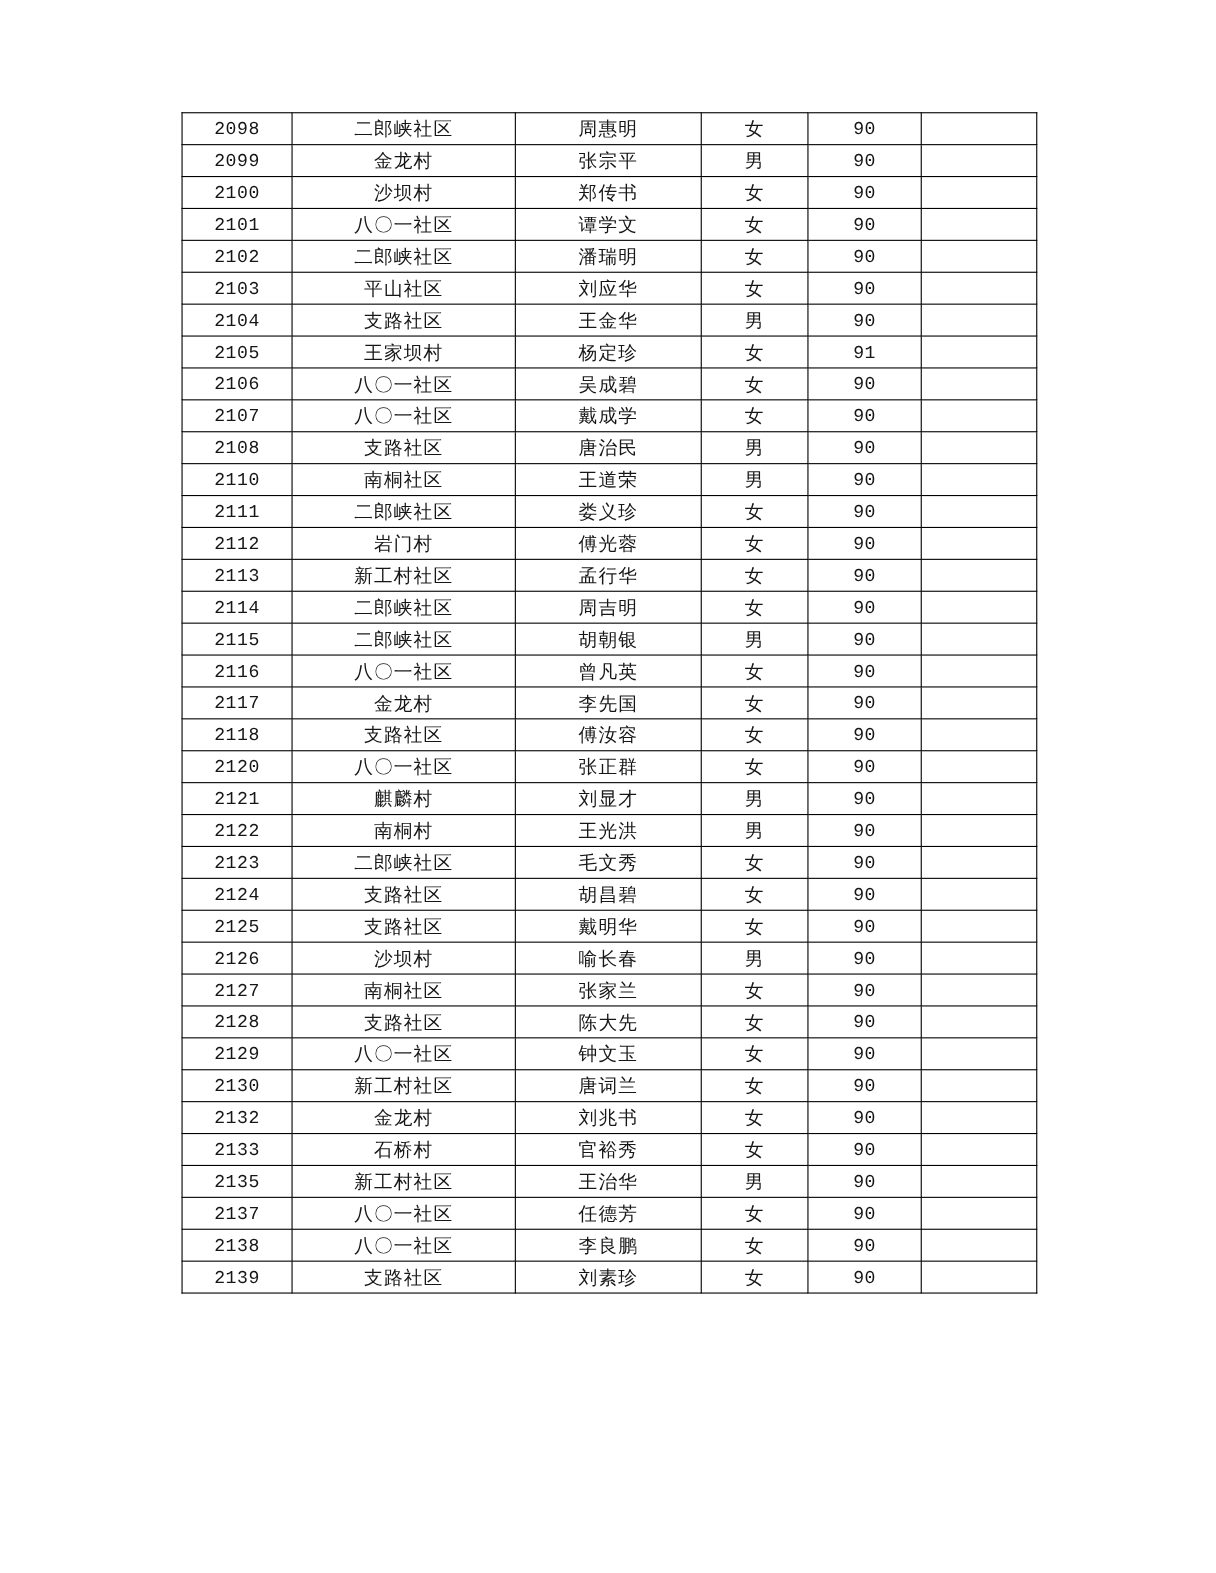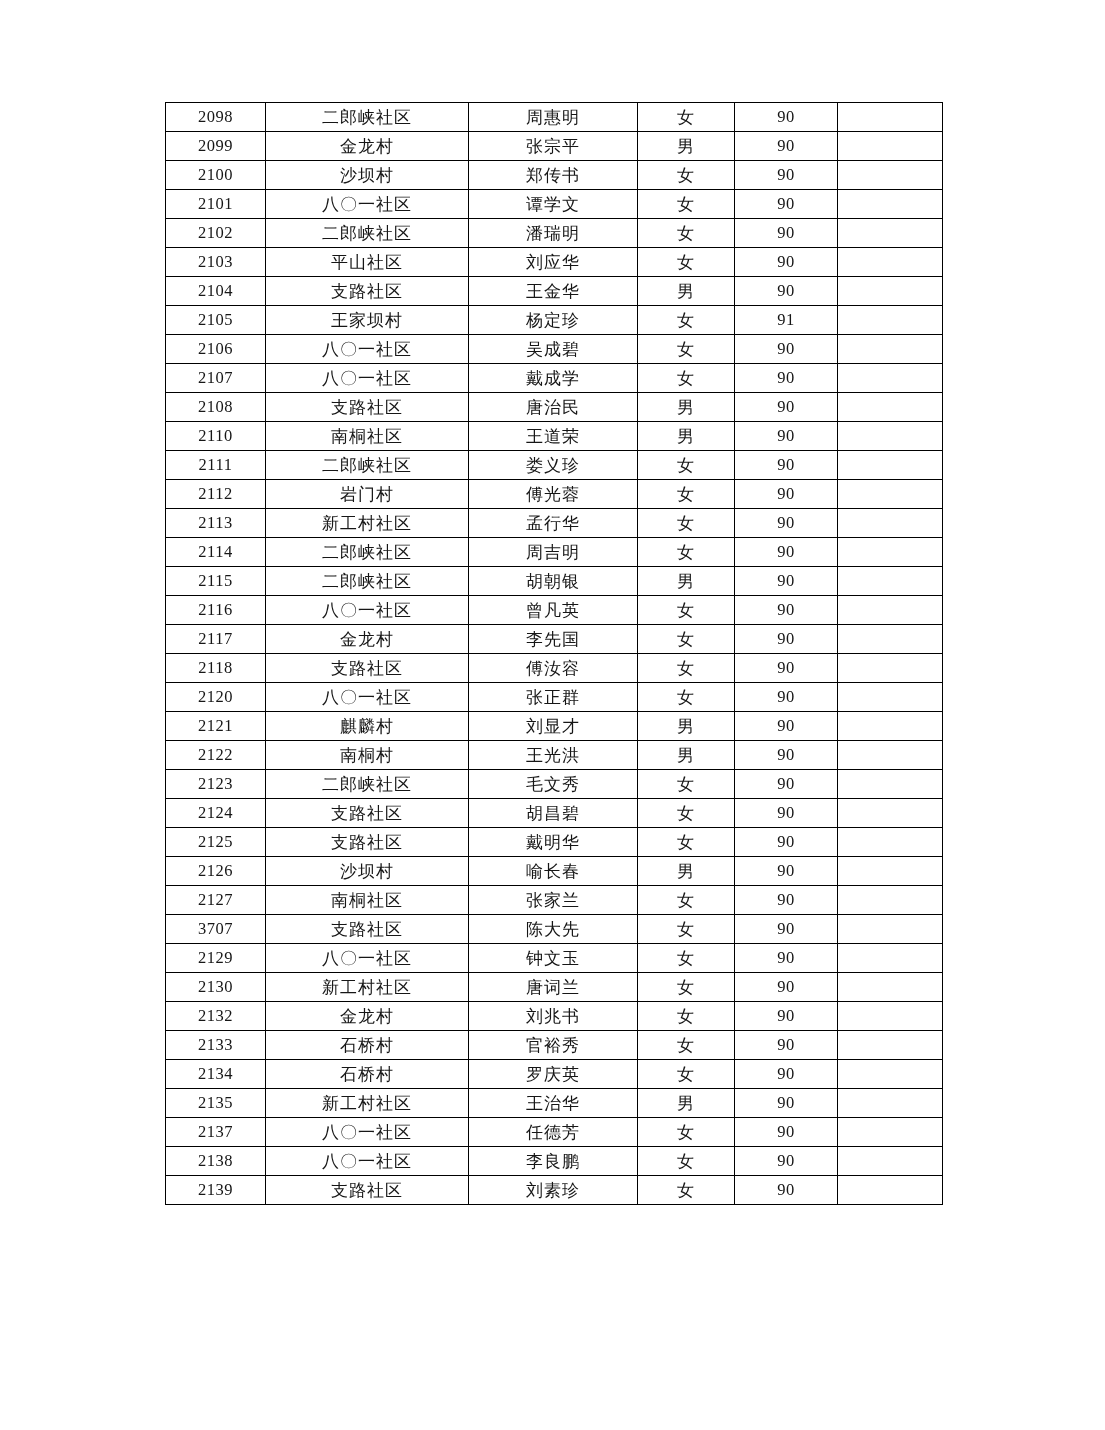--- a/index.html
+++ b/index.html
@@ -23,20 +23,21 @@
     height: 1430px;
     background: #ffffff;
   }
   table.roster {
     position: absolute;
     left: 165px;
     top: 102px;
     width: 777px;
     border-collapse: collapse;
     table-layout: fixed;
+    font-family: Liberation Mono, monospace;
   }
   table.roster td {
     border: 1px solid #000000;
     height: 28px;
     text-align: center;
     vertical-align: middle;
     font-size: 17px;
     letter-spacing: 1px;
     padding: 0;
     overflow: hidden;
@@ -285,21 +286,21 @@
     </tr>
         <tr>
       <td class="num">2127</td>
       <td>南桐社区</td>
       <td>张家兰</td>
       <td>女</td>
       <td class="num">90</td>
       <td></td>
     </tr>
         <tr>
-      <td class="num">3707</td>
+      <td class="num">2128</td>
       <td>支路社区</td>
       <td>陈大先</td>
       <td>女</td>
       <td class="num">90</td>
       <td></td>
     </tr>
         <tr>
       <td class="num">2129</td>
       <td>八〇一社区</td>
       <td>钟文玉</td>
@@ -320,28 +321,20 @@
       <td>金龙村</td>
       <td>刘兆书</td>
       <td>女</td>
       <td class="num">90</td>
       <td></td>
     </tr>
         <tr>
       <td class="num">2133</td>
       <td>石桥村</td>
       <td>官裕秀</td>
-      <td>女</td>
-      <td class="num">90</td>
-      <td></td>
-    </tr>
-        <tr>
-      <td class="num">2134</td>
-      <td>石桥村</td>
-      <td>罗庆英</td>
       <td>女</td>
       <td class="num">90</td>
       <td></td>
     </tr>
         <tr>
       <td class="num">2135</td>
       <td>新工村社区</td>
       <td>王治华</td>
       <td>男</td>
       <td class="num">90</td>

